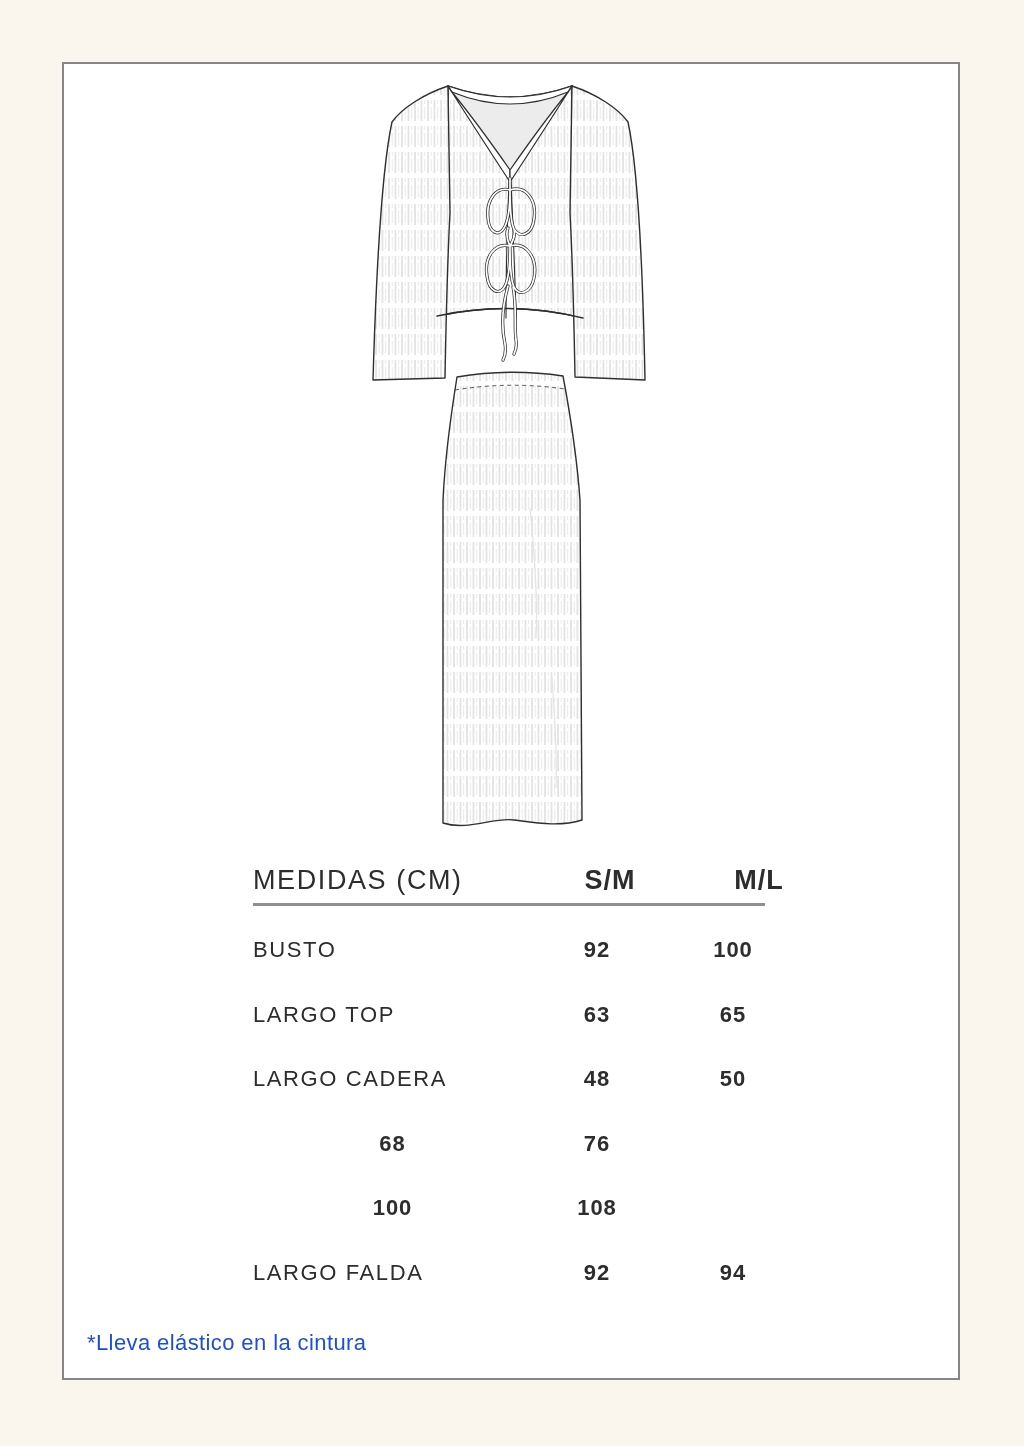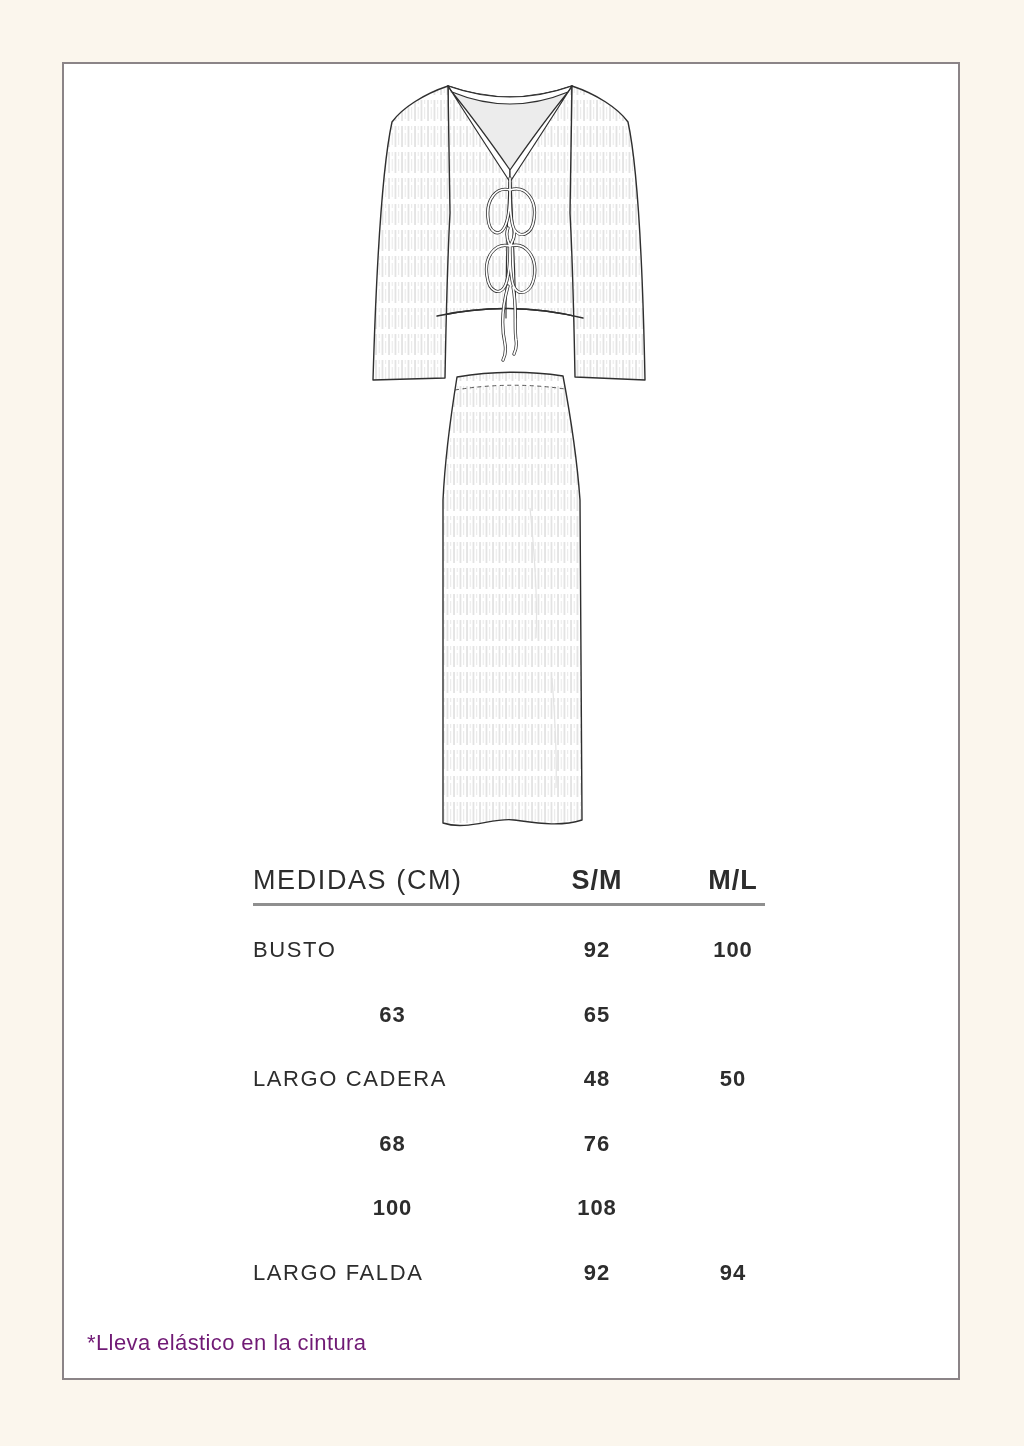--- a/index.html
+++ b/index.html
@@ -32,27 +32,27 @@
   .fillw{fill:#ffffff;}
   .ribs{fill:url(#ribPat);}
   .panel{fill:var(--c-panel);}
   .dash{stroke:var(--c-outline);stroke-width:1;fill:none;stroke-dasharray:4 3.5;opacity:.8;}
   .drape{stroke:#e3e3e3;stroke-width:1.2;fill:none;}
   .cord-dark{stroke:var(--c-outline);stroke-width:3.2;fill:none;stroke-linecap:round;stroke-linejoin:round;}
   .cord-light{stroke:#ffffff;stroke-width:1.7;fill:none;stroke-linecap:round;stroke-linejoin:round;}
   
   .size-table{position:absolute;left:189px;top:798px;width:551px;}
   .t-header{display:grid;grid-template-columns:279px 130px 142px;height:36px;align-items:center;
-    font-size:27px;letter-spacing:1.6px;}
+    font-size:27px;letter-spacing:1.6px;gap:13px;}
   .t-header .c, .t-row .c{text-align:center;letter-spacing:1px;font-weight:bold;}
   .rule{width:512px;height:3px;background:var(--c-rule);margin-top:5px;}
   .rows{margin-top:12px;}
   .t-row{display:grid;grid-template-columns:279px 130px 142px;height:64.5px;align-items:center;
     font-size:22px;letter-spacing:1.6px;}
-  .footnote{position:absolute;left:23px;top:1266px;font-size:22px;letter-spacing:.4px;color:#701a75;}
+  .footnote{position:absolute;left:23px;top:1266px;font-size:22px;letter-spacing:.4px;color:#1d4ed8;}
 </style>
 </head>
 <body>
 
 <div class="frame">
 
   <svg class="sketch" viewBox="0 0 310 760" xmlns="http://www.w3.org/2000/svg">
     <defs>
       <pattern id="ribPat" width="6.5" height="26" patternUnits="userSpaceOnUse">
         <path d="M1,0 V26" stroke="#d8d8d8" stroke-width="1.3" stroke-dasharray="17 5"></path>
@@ -119,20 +119,21 @@
       <div class="c">M/L</div>
     </div>
     <div class="rule"></div>
     <div class="rows">
       <div class="t-row">
         <div>BUSTO</div>
         <div class="c">92</div>
         <div class="c">100</div>
       </div>
       <div class="t-row">
+        <div>LARGO TOP</div>
         <div class="c">63</div>
         <div class="c">65</div>
       </div>
       <div class="t-row">
         <div>LARGO CADERA</div>
         <div class="c">48</div>
         <div class="c">50</div>
       </div>
       <div class="t-row">
         <div class="c">68</div>

